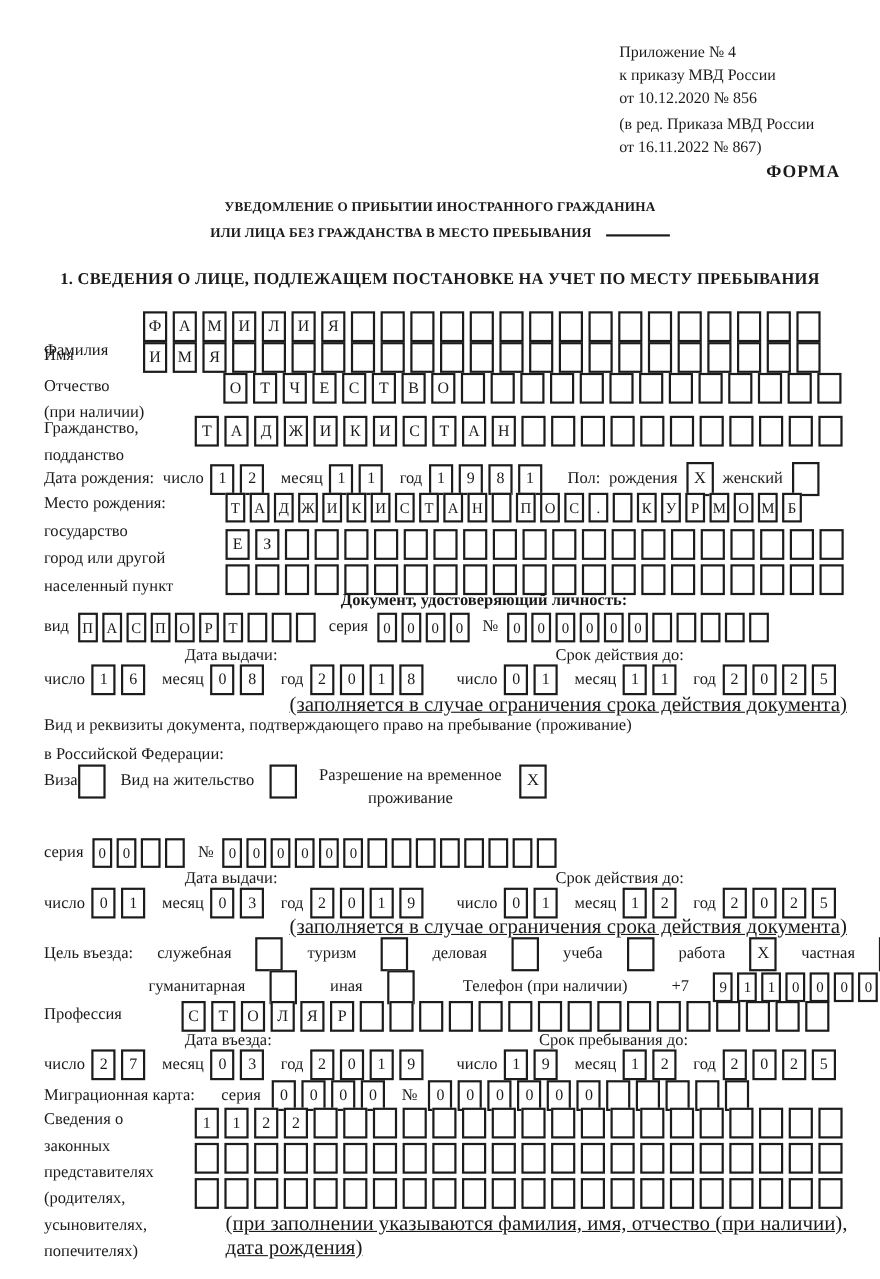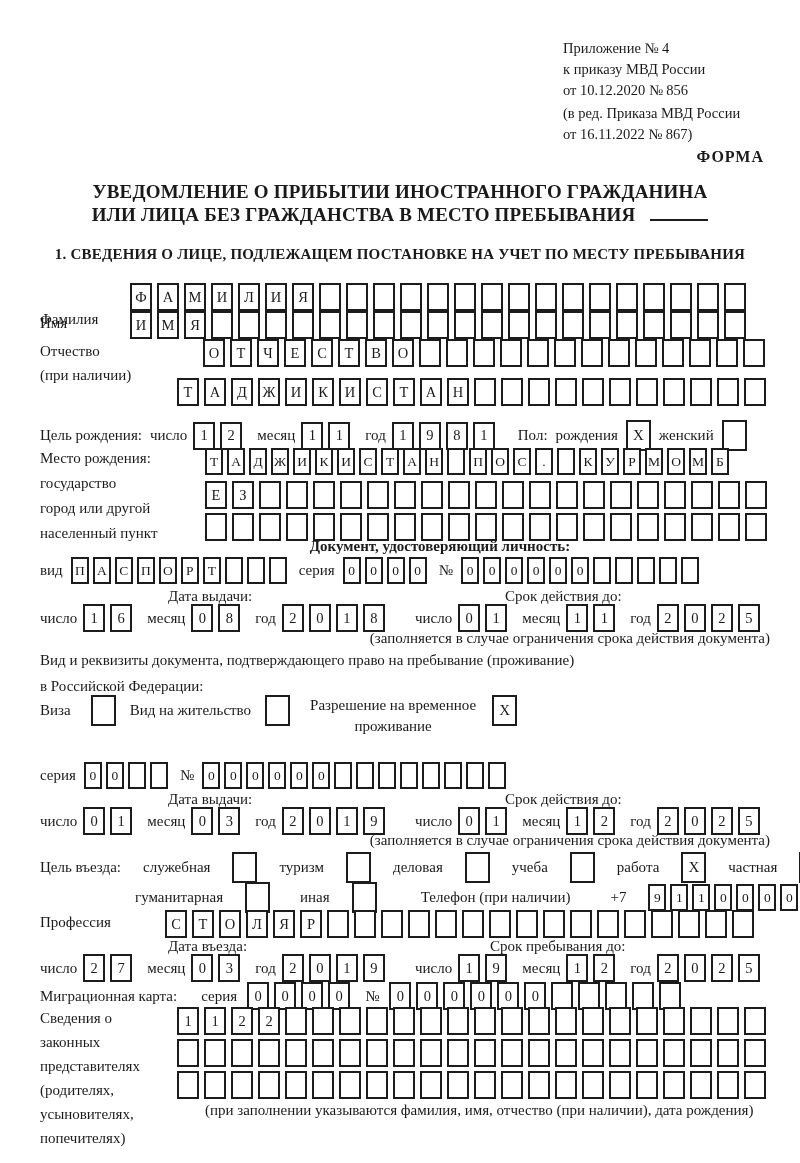--- a/index.html
+++ b/index.html
@@ -5,39 +5,39 @@
   html,body{margin:0;padding:0;background:#e8e8e8;}
   .page{
     position:relative;width:800px;height:1163px;background:#ffffff;
     font-family:"Liberation Serif","DejaVu Serif",serif;color:#1a1a1a;
     font-size:15px;overflow:hidden;margin:0 auto;
   }
   .abs{position:absolute;}
   .annex{line-height:21px;font-size:14.5px;}
   .bold{font-weight:bold;}
   .center{width:100%;text-align:center;}
-  .title{font-size:19px;font-weight:bold;letter-spacing:.2px;}
+  .title{font-size:12px;font-weight:bold;letter-spacing:.2px;}
   .section-h{font-size:15px;font-weight:bold;letter-spacing:.2px;}
   .row{display:flex;align-items:center;white-space:nowrap;}
   .boxes{display:inline-flex;align-items:center;}
   .cell{
     display:inline-flex;align-items:center;justify-content:center;
     width:18px;height:24px;border:2px solid #1c1c1c;margin-right:5px;
     font-size:14.5px;flex:0 0 auto;background:#fff;
   }
   .tight .cell{width:14px;height:23px;margin-right:4px;font-size:13.5px;}
   .dg{display:inline-flex;align-items:center;}
   .dg .lbl{margin-right:6px;}
   .dg .boxes{margin-right:10px;}
   .chk{
     display:inline-flex;align-items:center;justify-content:center;
     width:21px;height:27px;border:2px solid #1c1c1c;font-size:15px;
     flex:0 0 auto;background:#fff;
   }
-  .note{font-size:15px;}
+  .note{font-size:19px;text-decoration:underline;}
   .stack{line-height:23.5px;}
   .optlabel{display:inline-block;white-space:normal;text-align:center;line-height:21px;}
   .gap6{gap:22px;font-family:Liberation Serif, serif;} .gap8{gap:8px;} .gap10{gap:10px;}
 </style>
 </head>
 <body>
 
 <div class="page">
 
   <div class="abs annex" style="left:563px;top:38px;">
@@ -133,20 +133,24 @@
       <span class="cell"></span>
       <span class="cell"></span>
       <span class="cell"></span>
       <span class="cell"></span>
       <span class="cell"></span>
       <span class="cell"></span>
       <span class="cell"></span>
       <span class="cell"></span>
     </div>
 
+  <div class="abs stack" style="left:40px;top:379px;">
+    <div>Гражданство,</div>
+    <div>подданство</div>
+  </div>
   <div class="abs boxes" style="left:177px;top:378px;">
       <span class="cell">Т</span>
       <span class="cell">А</span>
       <span class="cell">Д</span>
       <span class="cell">Ж</span>
       <span class="cell">И</span>
       <span class="cell">К</span>
       <span class="cell">И</span>
       <span class="cell">С</span>
       <span class="cell">Т</span>
@@ -159,21 +163,21 @@
       <span class="cell"></span>
       <span class="cell"></span>
       <span class="cell"></span>
       <span class="cell"></span>
       <span class="cell"></span>
       <span class="cell"></span>
       <span class="cell"></span>
     </div>
 
   <div class="abs row gap8" style="left:40px;top:420px;">
-    <span>Цель рождения:</span>
+    <span>Дата рождения:</span>
     <span class="dg">
       <span class="lbl">число</span>
       <span class="boxes">
           <span class="cell">1</span>
           <span class="cell">2</span>
         </span>
       <span class="lbl">месяц</span>
       <span class="boxes">
           <span class="cell">1</span>
           <span class="cell">1</span>
@@ -347,21 +351,21 @@
         <span class="cell">0</span>
         <span class="cell">2</span>
         <span class="cell">5</span>
       </span>
   </div>
   <div class="abs note" style="right:30px;top:630px;">(заполняется в случае ограничения срока действия документа)</div>
 
   <div class="abs" style="left:40px;top:652px;">Вид и реквизиты документа, подтверждающего право на пребывание (проживание)</div>
   <div class="abs" style="left:40px;top:678px;">в Российской Федерации:</div>
   <div class="abs row" style="left:40px;top:695px;align-items:flex-start;gap:14px;">
-    <span class="row" style="gap:20px;">
+    <span class="row" style="gap:0;">
       <span>Виза</span>
       <span class="chk"></span>
     </span>
     <span class="row" style="gap:14px;">
       <span>Вид на жительство</span>
       <span class="chk"></span>
     </span>
     <span class="row" style="gap:10px;align-items:flex-start;">
       <span class="optlabel" style="width:178px;">Разрешение на временное проживание</span>
       <span class="chk">X</span>

